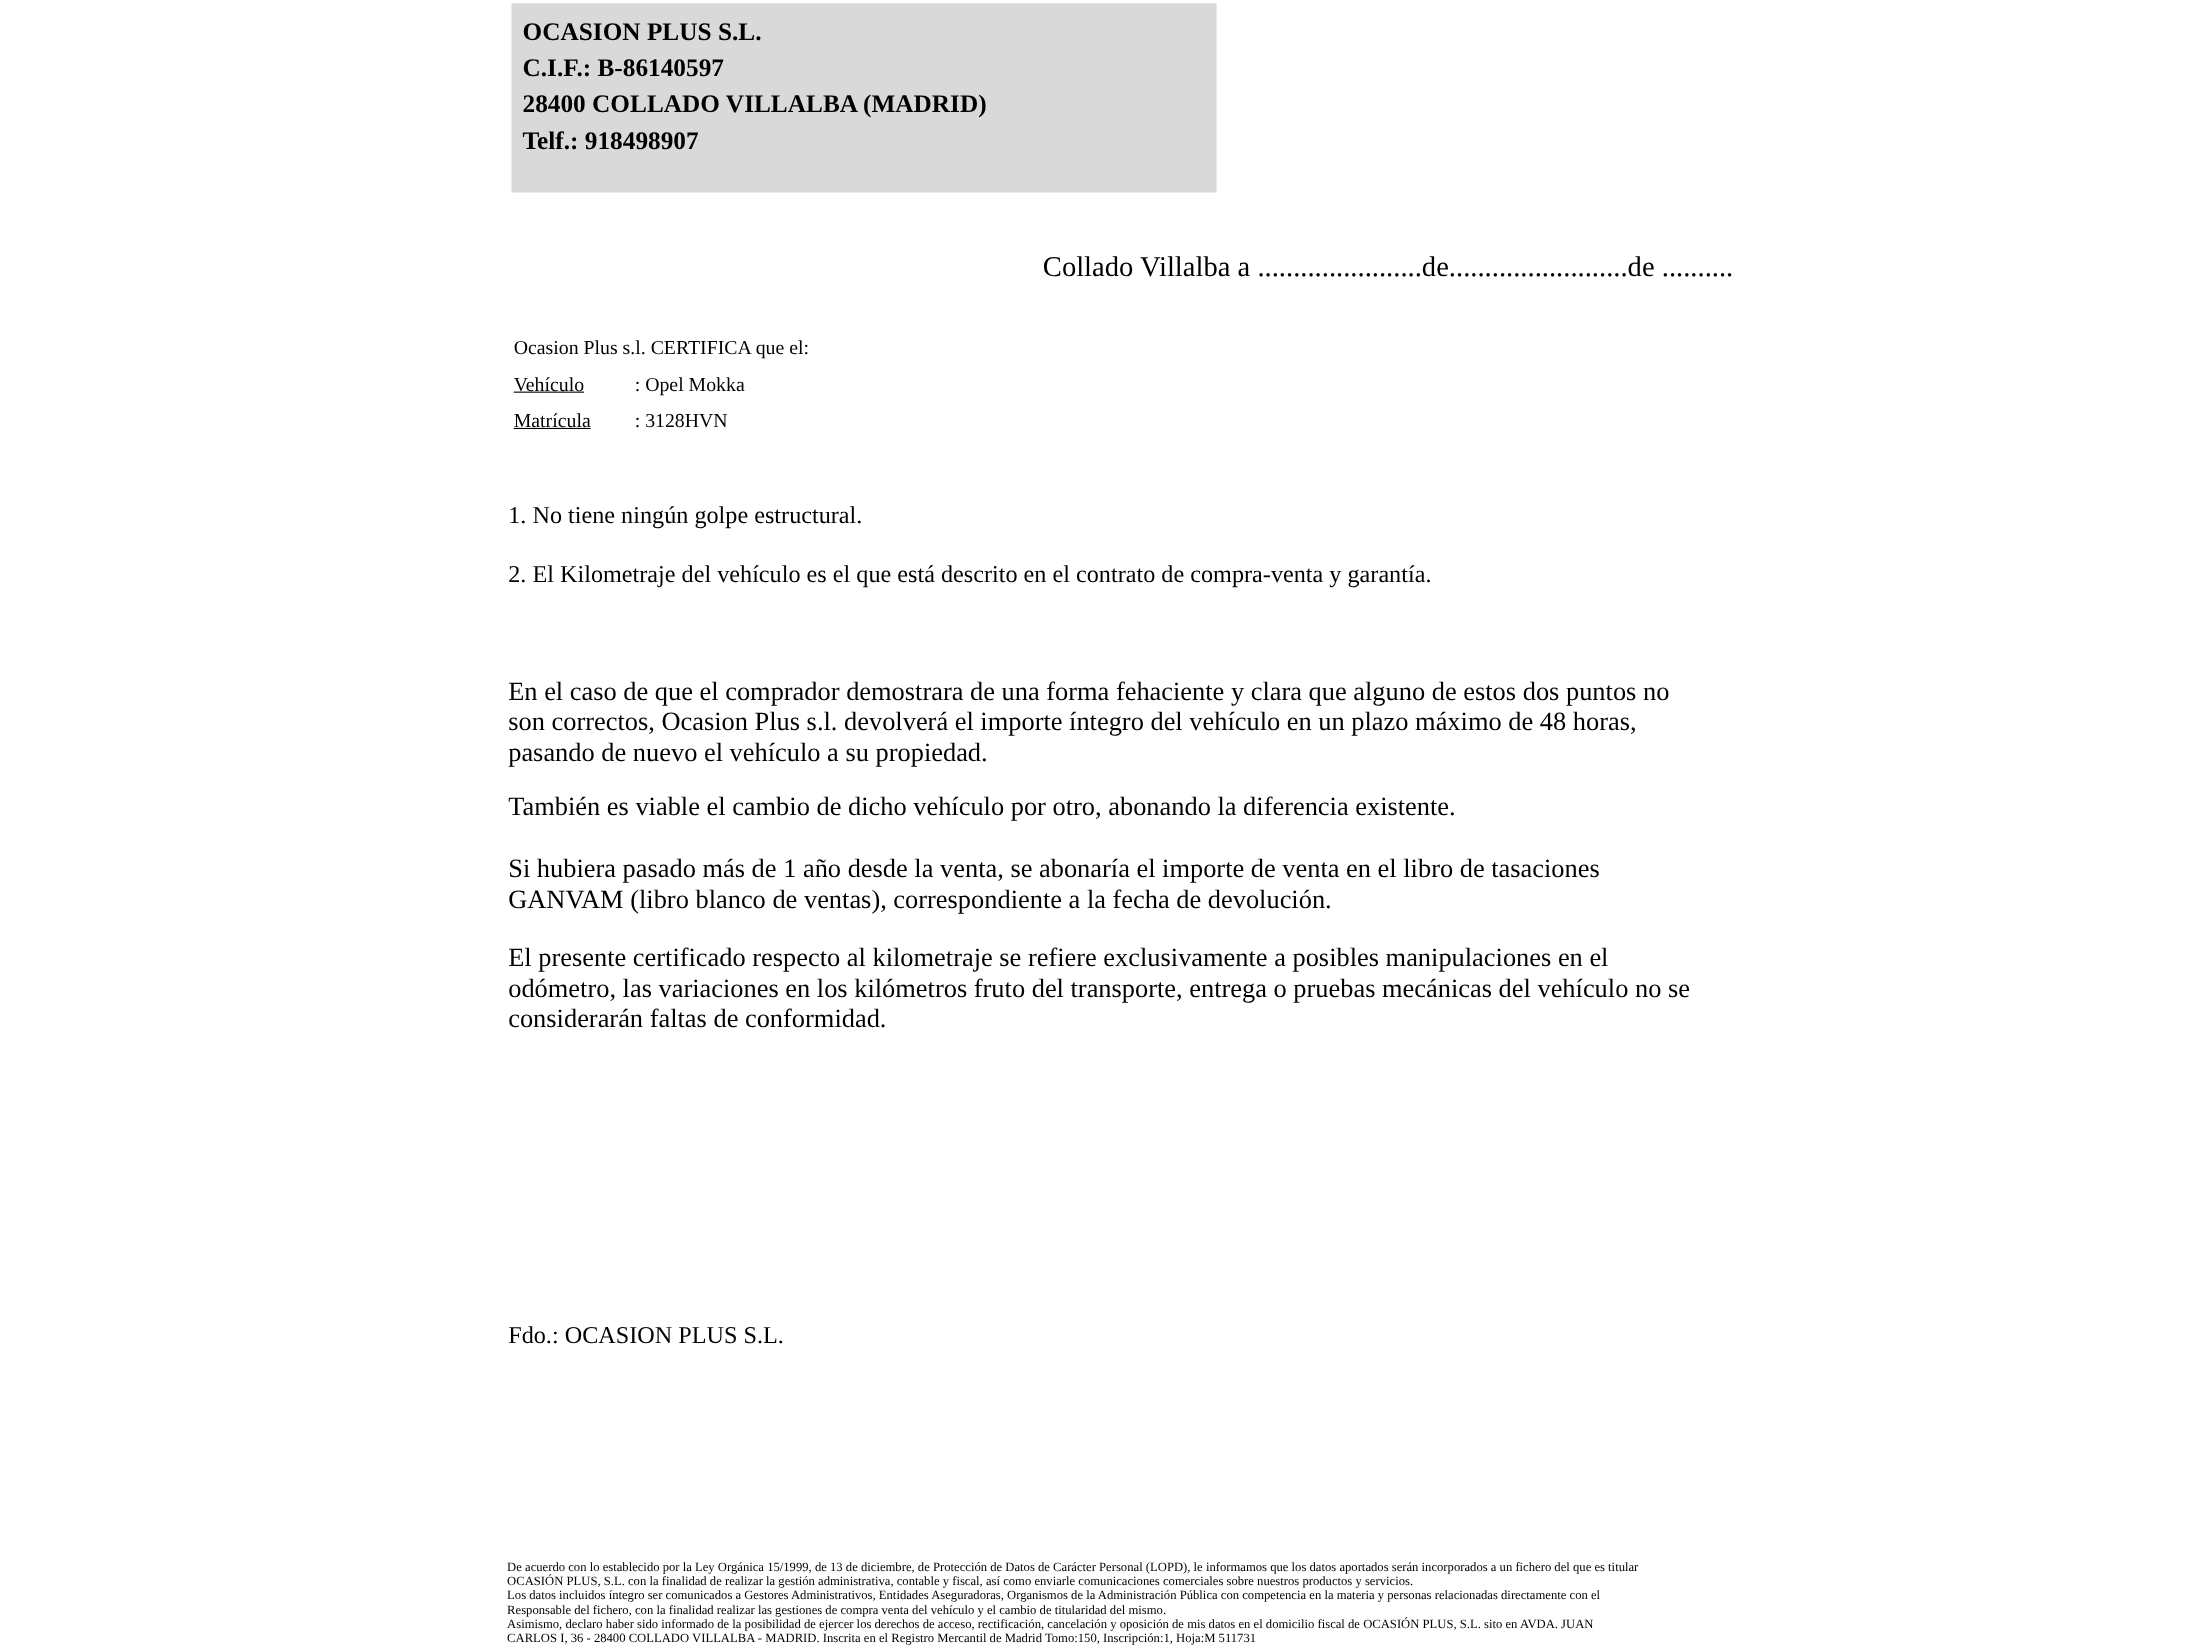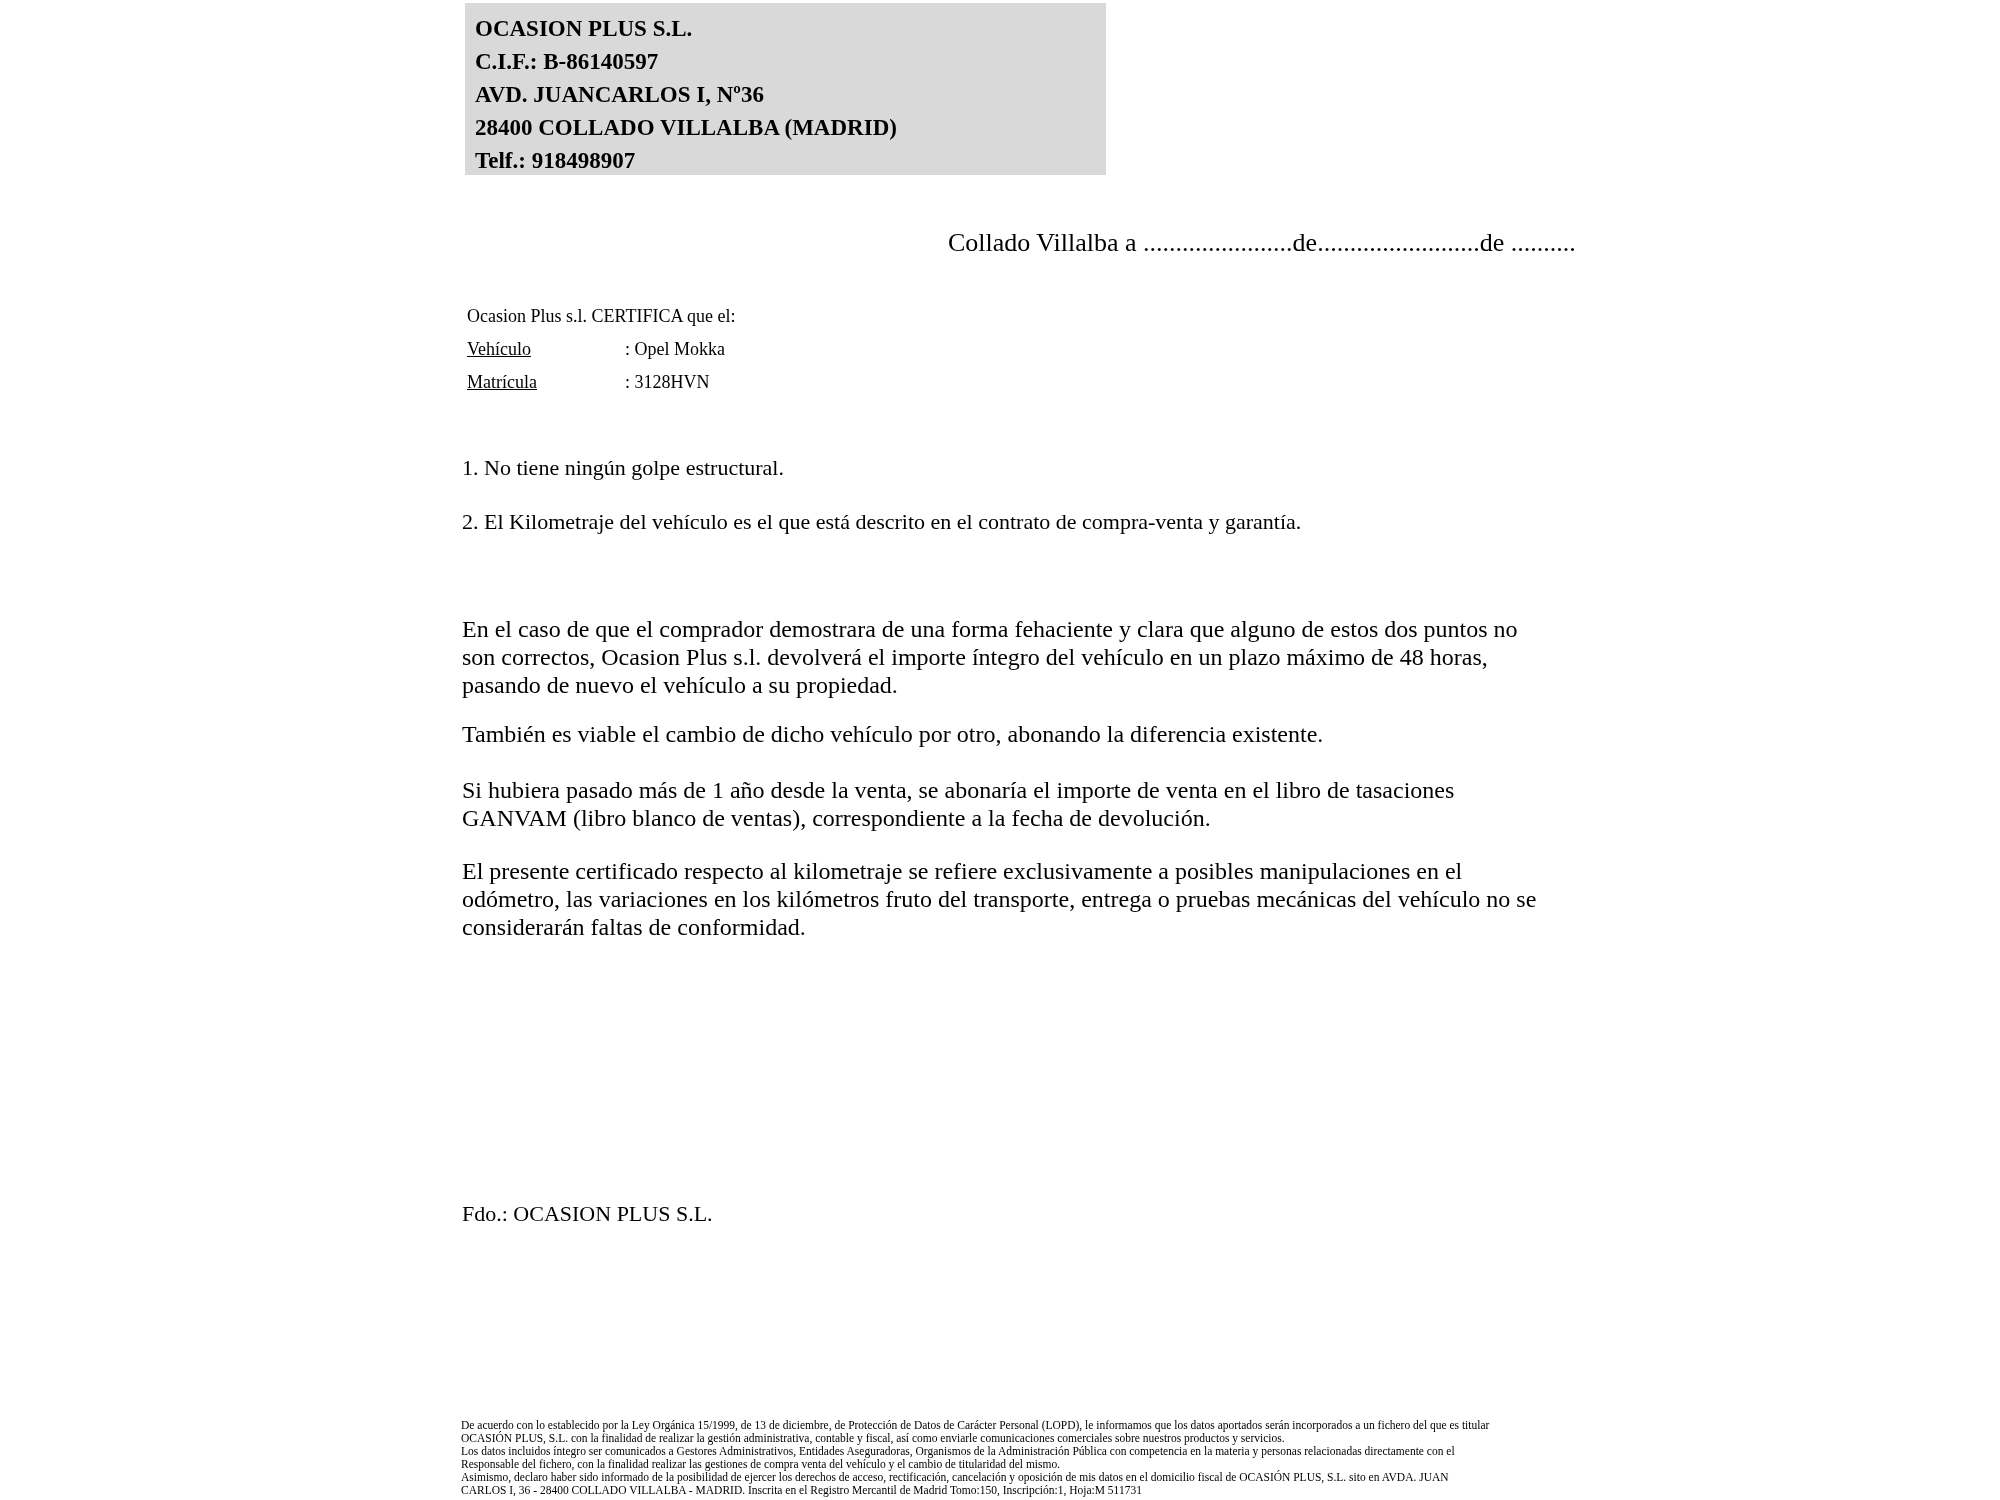--- a/index.html
+++ b/index.html
@@ -20,21 +20,21 @@
     font-weight:bold;
     font-size:23px;
     line-height:33px;
     white-space:nowrap;
   }
   .date-line{
     position:absolute;left:948px;top:228px;
     font-size:26px;white-space:nowrap;
   }
   .certify{position:absolute;left:467px;top:300px;font-size:18px;line-height:33px;}
-  .cert-row{display:flex;gap:48px;}
+  .cert-row{display:flex;}
   .cert-label{display:inline-block;width:110px;text-decoration:underline;}
   .cert-value{display:inline-block;}
   .point{position:absolute;left:462px;font-size:22px;white-space:nowrap;}
   .point-1{top:455px;}
   .point-2{top:509px;}
   .para{
     position:absolute;left:462px;width:1080px;
     font-size:24px;line-height:28px;margin:0;
   }
   .para-1{top:615px;}
@@ -49,21 +49,20 @@
   .legal-line{white-space:nowrap;}
 </style>
 </head>
 <body>
 
 <div class="page">
 
   <header class="header-box">
     <div>OCASION PLUS S.L.</div>
     <div>C.I.F.: B-86140597</div>
-    <div>AVD. JUANCARLOS I, Nº36</div>
     <div>28400 COLLADO VILLALBA (MADRID)</div>
     <div>Telf.: 918498907</div>
   </header>
 
   <div class="date-line">Collado Villalba a .......................de.........................de ..........</div>
 
   <section class="certify">
     <div>Ocasion Plus s.l. CERTIFICA que el:</div>
     <div class="cert-row">
       <span class="cert-label">Vehículo</span>

